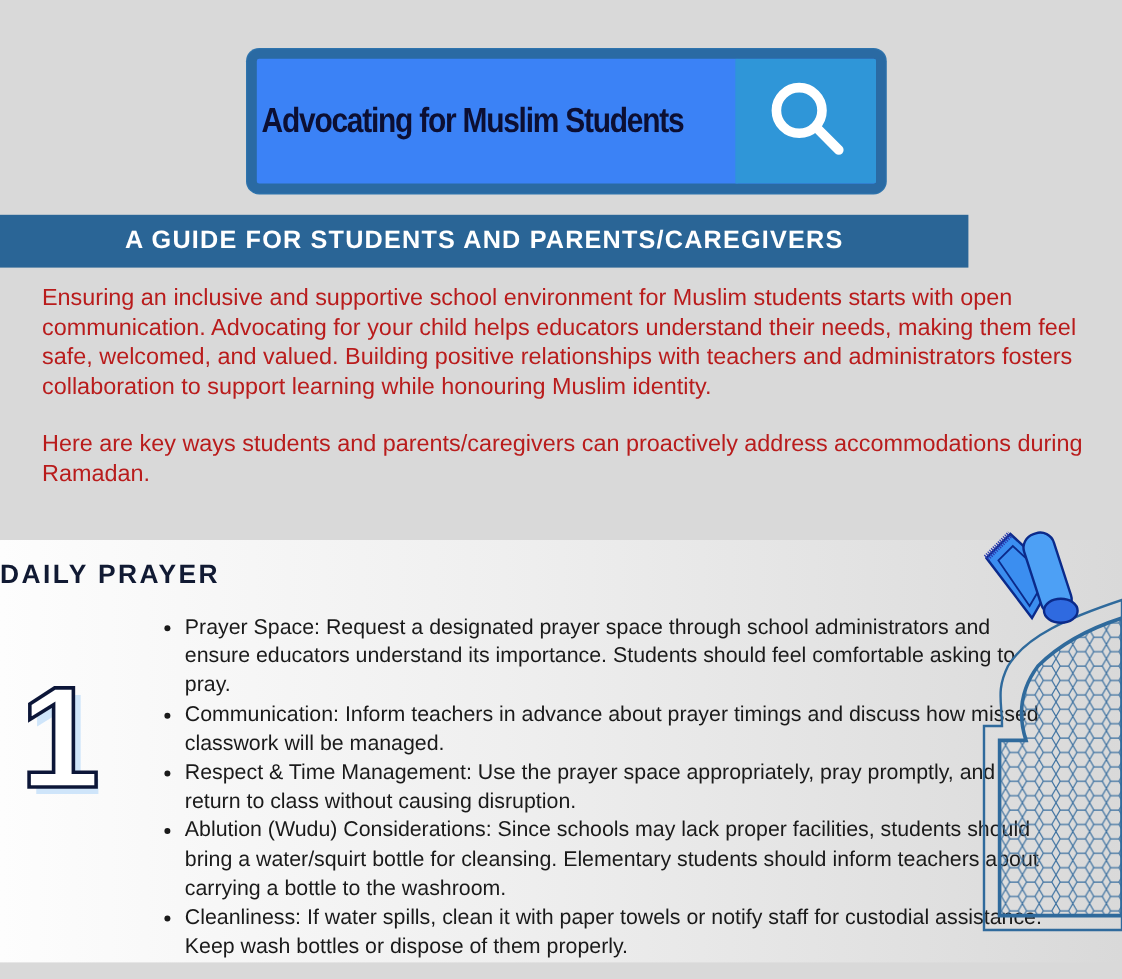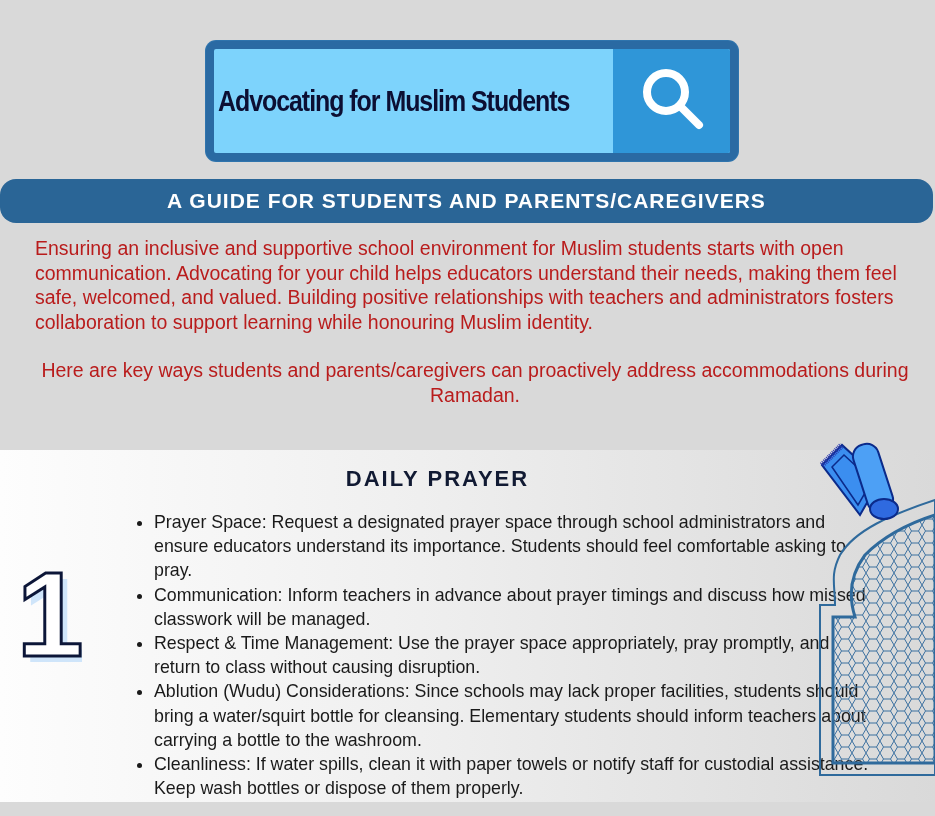--- a/index.html
+++ b/index.html
@@ -6,57 +6,57 @@
   body {
     width: 935px; height: 816px; overflow: hidden;
     background: #d9d9d9;
     font-family: "Liberation Sans", "DejaVu Sans", sans-serif;
     position: relative;
   }
   .searchbox {
     position: absolute; left: 206px; top: 41px; width: 532px; height: 120px;
     box-sizing: border-box;
     border: 8px solid #2a6aa3; border-radius: 10px;
-    background: #7dd3fc; overflow: hidden;
+    background: #3b82f6; overflow: hidden;
     box-shadow: 0 0 0 1px #2f74ad;
   }
   .searchbox .title {
     position: absolute; left: 12px; top: 0; height: 104px; width: 390px;
     display: flex; align-items: center; justify-content: center;
     font-family: "Liberation Sans", "DejaVu Sans", sans-serif;
     font-weight: bold; font-size: 29px; color: #0c0f33;
     letter-spacing: -1.2px;
     transform: scaleX(0.86); transform-origin: left center;
     white-space: nowrap;
   }
   .searchbox .btn {
     position: absolute; right: 0; top: 0; width: 115px; height: 104px;
     background: #2f96d8;
     display: flex; align-items: center; justify-content: center;
     border-left: 2px solid #2f96d8;
   }
   .banner {
-    position: absolute; left: 0; top: 179px; width: 933px; height: 44px;
+    position: absolute; left: 0; top: 179px; width: 807px; height: 44px;
     background: #2a6596;
     display: flex; align-items: center; justify-content: center;
-    color: #ffffff; font-weight: bold; font-size: 21px; letter-spacing: 1px; border-radius: 16px;
+    color: #ffffff; font-weight: bold; font-size: 21px; letter-spacing: 1px;
   }
   .intro {
     position: absolute; left: 35px; top: 236px; width: 880px;
     font-size: 19.5px; line-height: 24.5px; color: #b91c1c;
   }
   .intro p { margin: 0; }
-  .intro p + p { margin-top: 24px; text-align: center; }
+  .intro p + p { margin-top: 24px; }
   .section {
     position: absolute; left: 0; top: 450px; width: 935px; height: 352px;
     background: linear-gradient(90deg, #fdfdfd 0%, #efefef 45%, #d9d9d9 100%);
   }
   .section h2 {
     position: absolute; left: 0; width: 875px; top: 16px; margin: 0;
-    text-align: center; font-size: 22px; letter-spacing: 2px;
+    text-align: left; font-size: 22px; letter-spacing: 2px;
     color: #111a33; font-weight: bold;
   }
   .section ul {
     position: absolute; left: 120px; top: 48px; width: 720px;
     margin: 12px; padding: 0 0 0 22px;
     font-size: 17.8px; line-height: 24.2px; color: #1a1a1a;
   }
   .section li { margin: 0; }
   .bignum {
     position: absolute; left: 22px; top: 108px; width: 60px; height: 110px;

